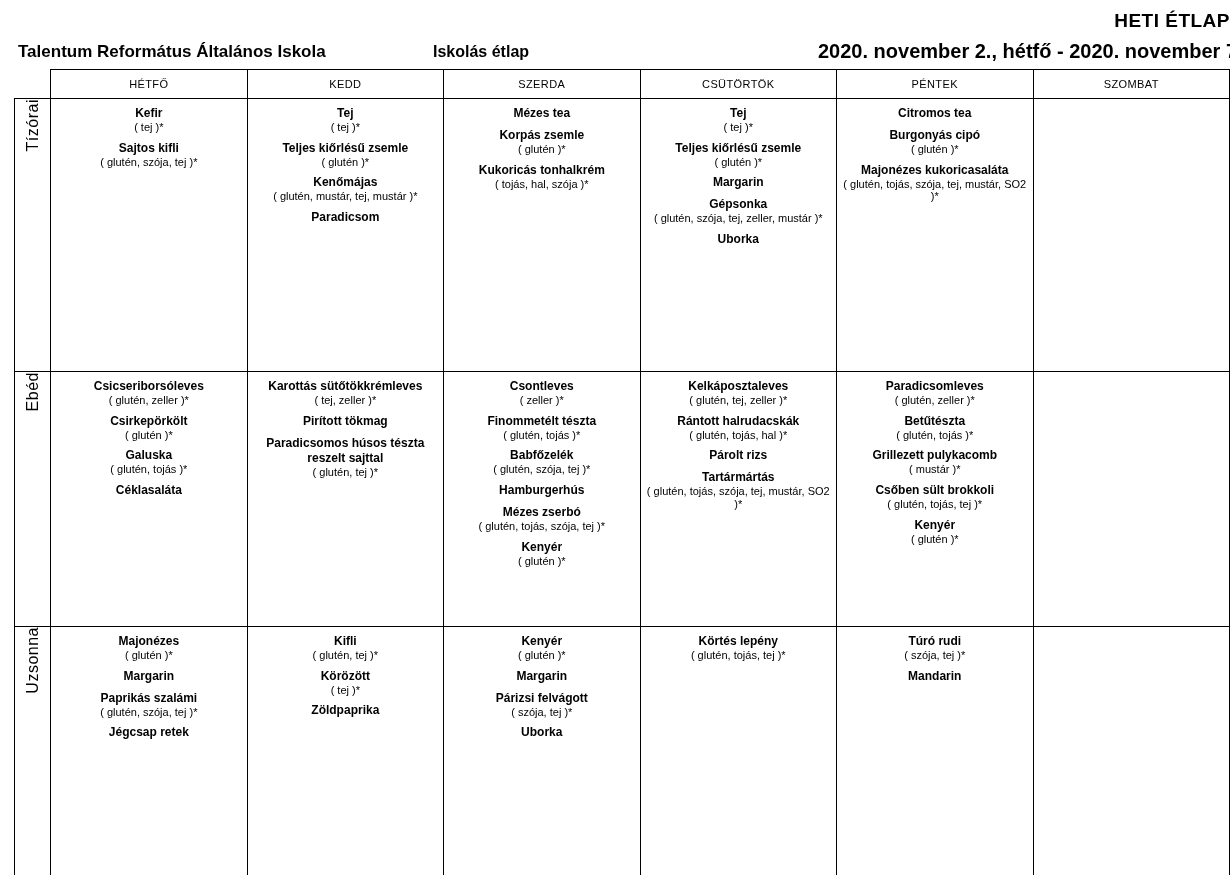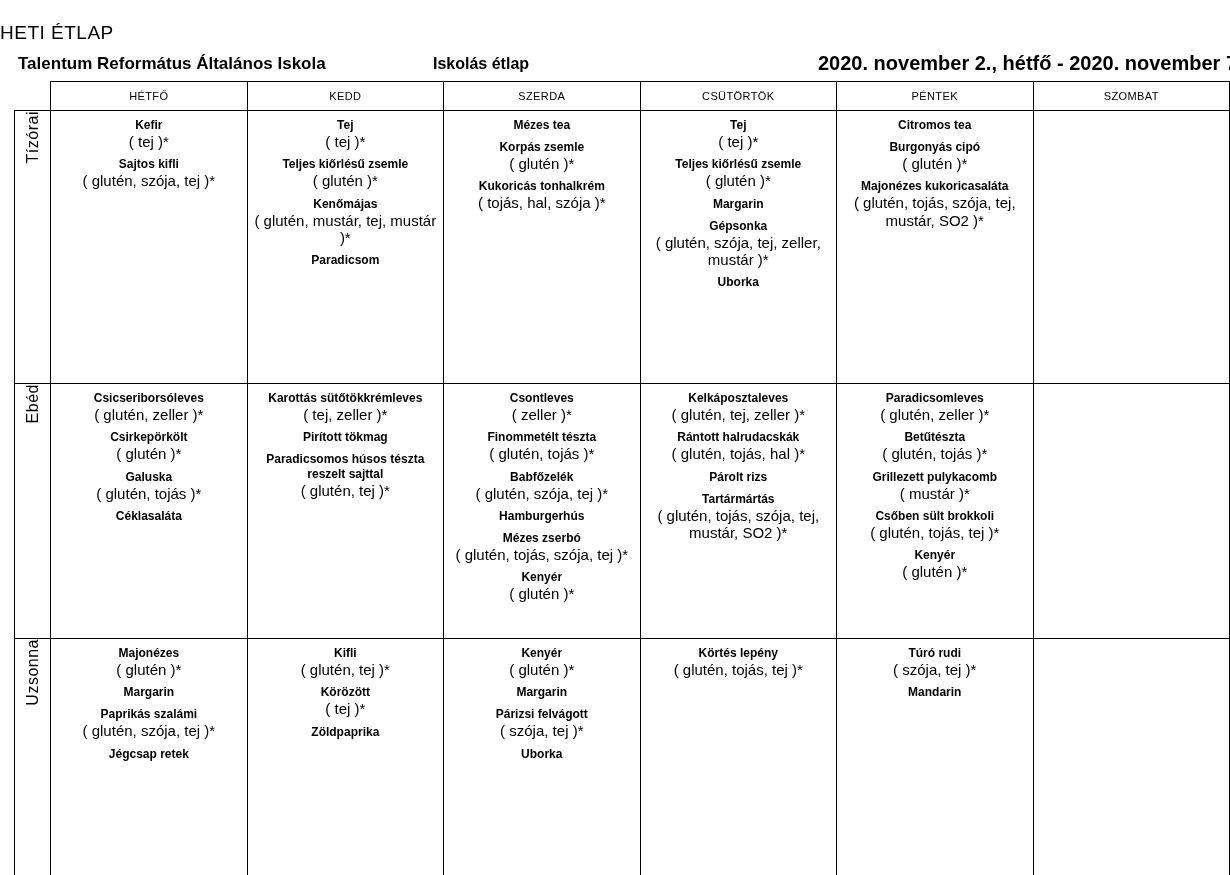--- a/index.html
+++ b/index.html
@@ -14,25 +14,25 @@
     color: #000000;
     overflow: hidden;
   }
   .page {
     position: relative;
     width: 1230px;
     height: 875px;
     box-sizing: border-box;
   }
   .doc-title {
-    text-align: left;
+    text-align: right;
     font-size: 19px;
-    font-weight: normal;
+    font-weight: bold;
     letter-spacing: 0.5px;
-    padding-top: 22px;
+    padding-top: 10px;
   }
   .header-row {
     display: flex;
     align-items: center;
     padding: 8px 0 6px 18px;
     font-size: 17px;
     font-weight: bold;
   }
   .header-school {
     width: 415px;
@@ -91,21 +91,21 @@
     text-align: center;
   }
   .dish {
     font-size: 12px;
     font-weight: bold;
     line-height: 1.25;
     margin-top: 7px;
   }
   .dish:first-child { margin-top: 1px; }
   .alg {
-    font-size: 15px;
+    font-size: 11px;
     font-weight: normal;
     line-height: 1.15;
     margin-top: 0px;
   }
   tr.r-tizorai td.cell, tr.r-tizorai td.meal-label { height: 258px; }
   tr.r-ebed td.cell, tr.r-ebed td.meal-label { height: 240px; }
   tr.r-uzsonna td.cell, tr.r-uzsonna td.meal-label { height: 242px; }
 </style>
 </head>
 <body>

